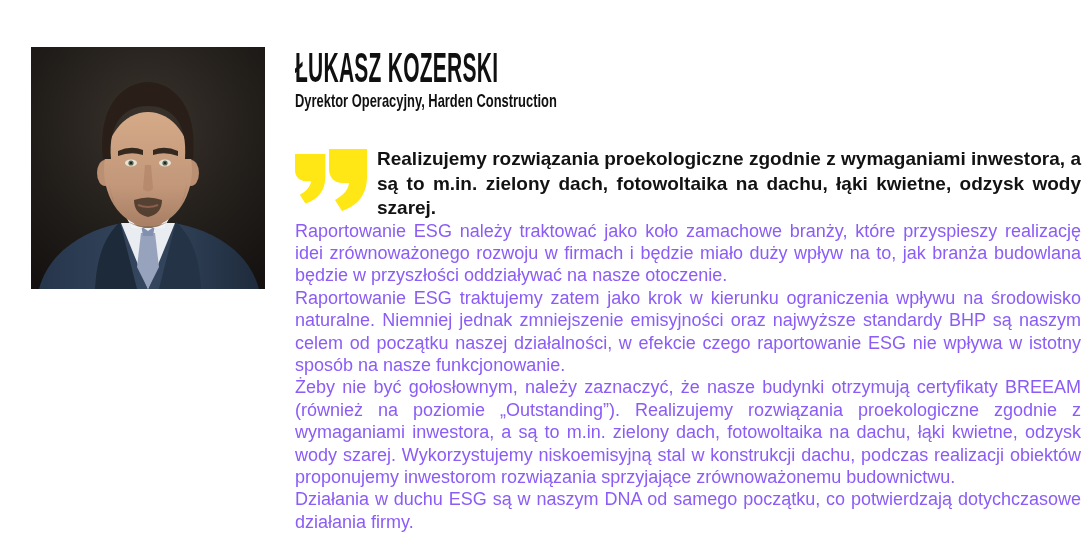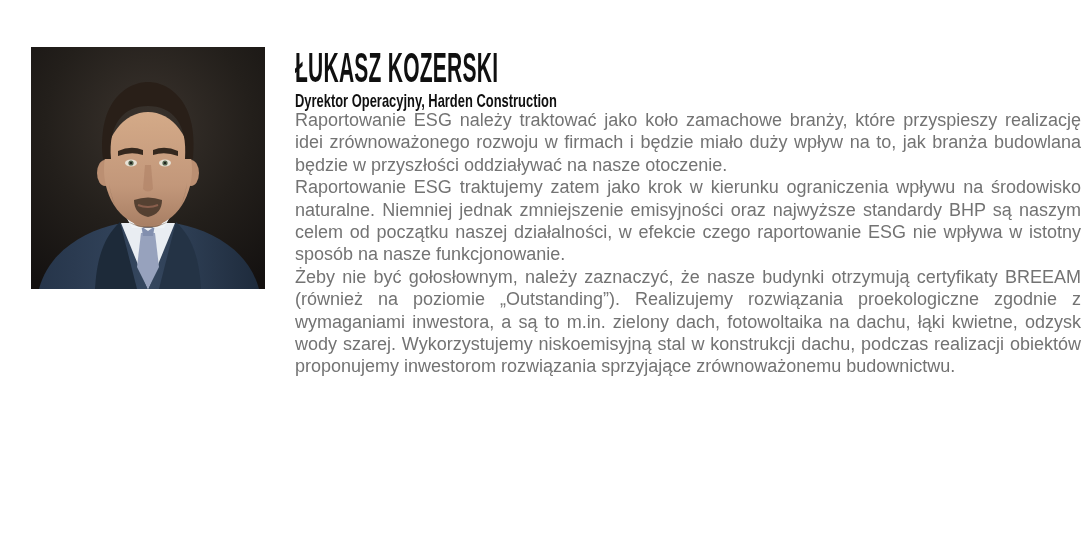--- a/index.html
+++ b/index.html
@@ -80,21 +80,21 @@
     font-weight: bold;
     text-align: justify;
     color: #121212;
   }
   .paragraphs { margin-top: -1px; }
   .paragraphs p {
     margin: 0;
     font-size: 18px;
     line-height: 22.4px;
     text-align: justify;
-    color: #737373;
+    color: #8b5cf6;
   }
 </style>
 </head>
 <body>
 
 <div class="page">
 
   <div class="photo">
     <svg viewBox="0 0 234 242" preserveAspectRatio="none">
       <defs>
@@ -159,21 +159,33 @@
   <div class="content">
 
     <div class="name">
       <span class="squeeze">ŁUKASZ KOZERSKI</span>
     </div>
 
     <div class="role">
       <span class="squeeze">Dyrektor Operacyjny, Harden Construction</span>
     </div>
 
+    <div class="quote-row">
+      <div class="quote-icon">
+        <svg width="74" height="64" viewBox="0 0 74 64">
+          <g fill="#FFE615">
+            <path transform="translate(0 5) scale(0.8)" d="M0 0 H38 V28 C38 46 28 57 13 62 L6 51 C15 46 19.5 40 20 34 H14 C5 34 0 28 0 20 Z"></path>
+            <path transform="translate(34 0)" d="M0 0 H38 V28 C38 46 28 57 13 62 L6 51 C15 46 19.5 40 20 34 H14 C5 34 0 28 0 20 Z"></path>
+          </g>
+        </svg>
+      </div>
+      <div class="quote-text">Realizujemy rozwiązania proekologiczne zgodnie z wymaganiami inwestora, a są to m.in. zielony dach, fotowoltaika na dachu, łąki kwietne, odzysk wody szarej.</div>
+    </div>
 
     <div class="paragraphs">
       <p>Raportowanie ESG należy traktować jako koło zamachowe branży, które przyspieszy realizację idei zrównoważonego rozwoju w firmach i będzie miało duży wpływ na to, jak branża budowlana będzie w przyszłości oddziaływać na nasze otoczenie.</p>
       <p>Raportowanie ESG traktujemy zatem jako krok w kierunku ograniczenia wpływu na środowisko naturalne. Niemniej jednak zmniejszenie emisyjności oraz najwyższe standardy BHP są naszym celem od początku naszej działalności, w efekcie czego raportowanie ESG nie wpływa w istotny sposób na nasze funkcjonowanie.</p>
       <p>Żeby nie być gołosłownym, należy zaznaczyć, że nasze budynki otrzymują certyfikaty BREEAM (również na poziomie „Outstanding”). Realizujemy rozwiązania proekologiczne zgodnie z wymaganiami inwestora, a są to m.in. zielony dach, fotowoltaika na dachu, łąki kwietne, odzysk wody szarej. Wykorzystujemy niskoemisyjną stal w konstrukcji dachu, podczas realizacji obiektów proponujemy inwestorom rozwiązania sprzyjające zrównoważonemu budownictwu.</p>
+      <p>Działania w duchu ESG są w naszym DNA od samego początku, co potwierdzają dotychczasowe działania firmy.</p>
     </div>
 
   </div>
 </div>
 
 </body></html>

